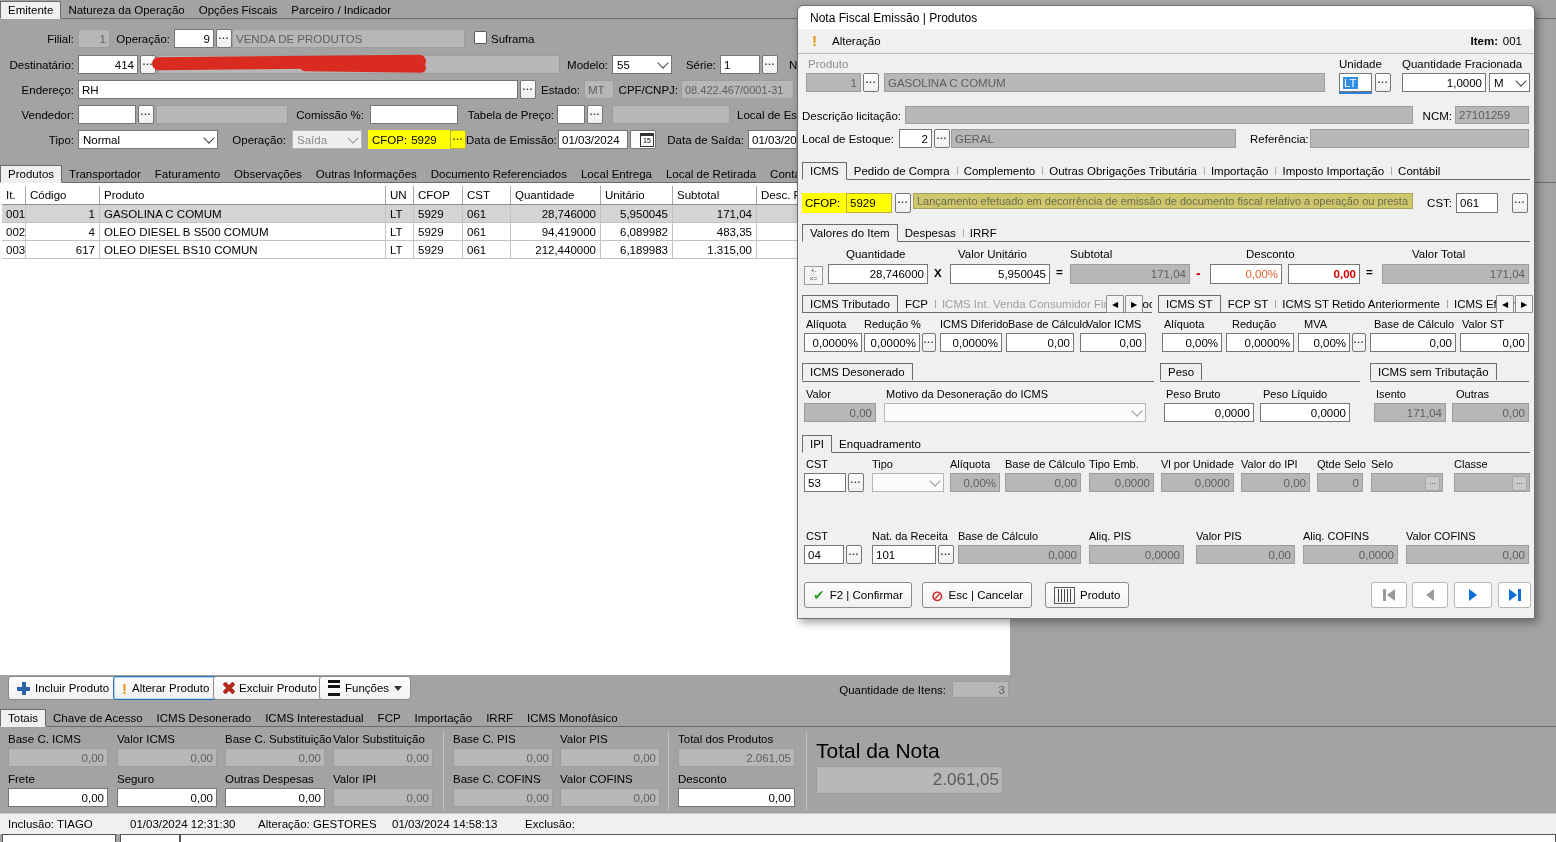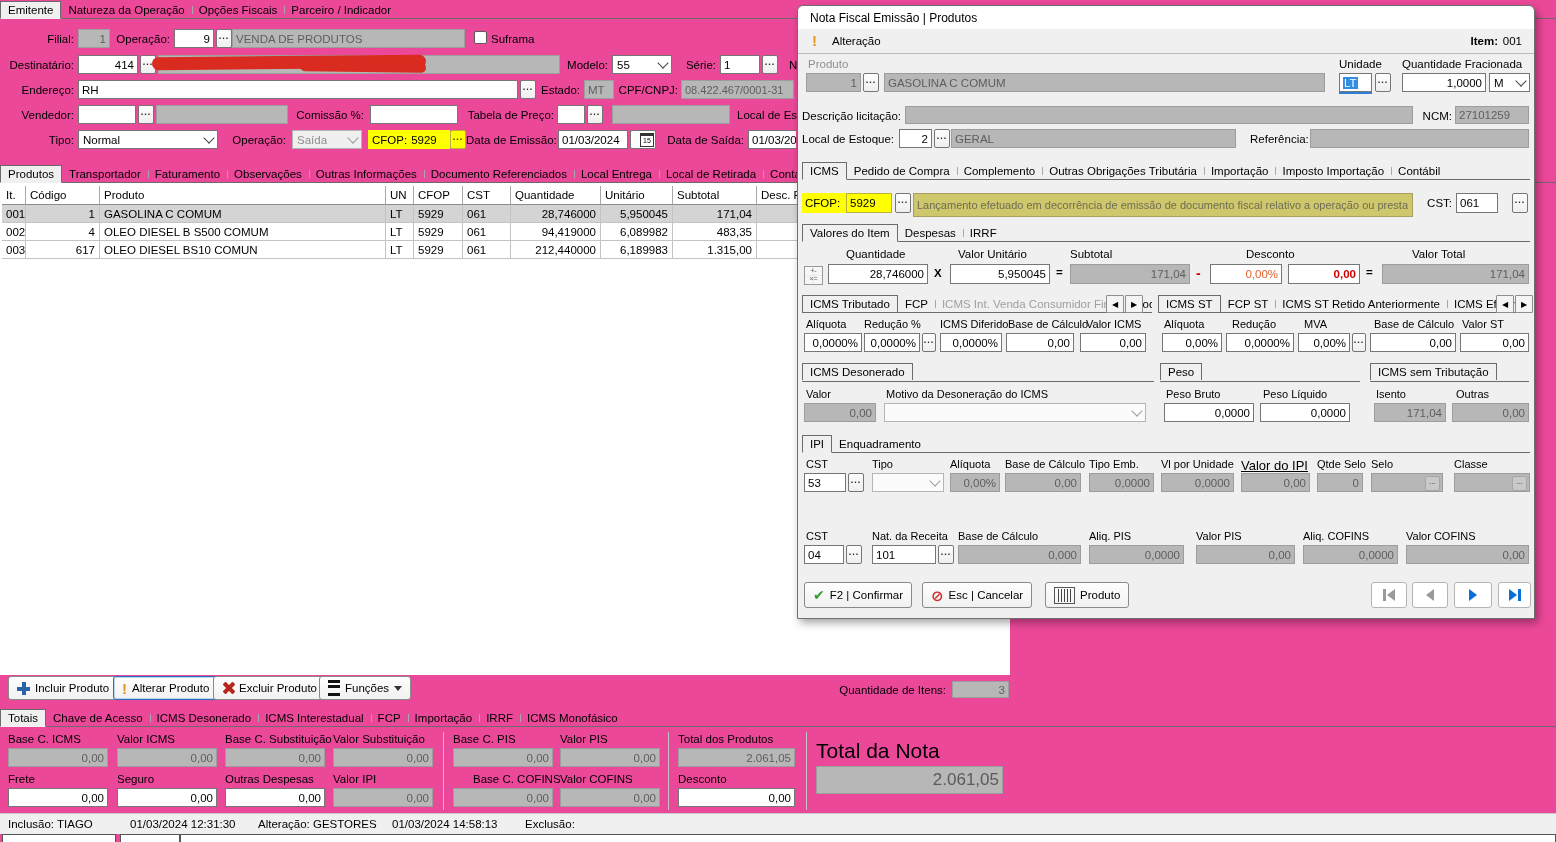--- a/index.html
+++ b/index.html
@@ -1,16 +1,16 @@
 <!DOCTYPE html>
 <html><head>
 <meta charset="utf-8">
 <style>
   html,body{margin:0;padding:0;background:#f0f0f0;}
-  #screen{position:relative;width:1556px;height:842px;background:#ec4899;overflow:hidden;
+  #screen{position:relative;width:1556px;height:842px;background:#a3a3a3;overflow:hidden;
           font-family:"Liberation Sans","DejaVu Sans",sans-serif;font-size:11.5px;color:#000;}
   .abs{position:absolute;}
   .lb{position:absolute;white-space:nowrap;font-size:11.5px;color:#000;}
   .lb.r{text-align:right;}
   .lb.gray{color:#8f8f8f;}
   .f{position:absolute;height:19px;border:1px solid #767676;background:#fff;box-sizing:border-box;
      display:flex;align-items:center;padding:0 3px;font-size:11.5px;white-space:nowrap;overflow:hidden;}
   .f.num{justify-content:flex-end;}
   .f.dis{background:#b7b7b7;border-color:#9d9d9d;color:#5e5e5e;}
   .f.ylw{background:#ffff00;border-color:#b9b23a;}
@@ -287,21 +287,21 @@
   <div class="f dis num" style="left:678px;top:748px;width:117px;">2.061,05</div>
 
   <span class="lb" style="left:8px;top:773px;">Frete</span>
   <div class="f num" style="left:8px;top:788px;width:100px;">0,00</div>
   <span class="lb" style="left:117px;top:773px;">Seguro</span>
   <div class="f num" style="left:117px;top:788px;width:100px;">0,00</div>
   <span class="lb" style="left:225px;top:773px;">Outras Despesas</span>
   <div class="f num" style="left:225px;top:788px;width:100px;">0,00</div>
   <span class="lb" style="left:333px;top:773px;">Valor IPI</span>
   <div class="f dis num" style="left:333px;top:788px;width:100px;">0,00</div>
-  <span class="lb" style="left:473px;top:773px;text-align:center;">Base C. COFINS</span>
+  <span class="lb" style="left:453px;top:773px;text-align:center;">Base C. COFINS</span>
   <div class="f dis num" style="left:453px;top:788px;width:100px;">0,00</div>
   <span class="lb" style="left:560px;top:773px;">Valor COFINS</span>
   <div class="f dis num" style="left:560px;top:788px;width:100px;">0,00</div>
   <span class="lb" style="left:678px;top:773px;">Desconto</span>
   <div class="f num" style="left:678px;top:788px;width:117px;">0,00</div>
 
   <div class="sep" style="left:443px;top:732px;height:78px;"></div>
   <div class="sep" style="left:668px;top:732px;height:78px;"></div>
   <div class="sep" style="left:806px;top:732px;height:78px;"></div>
 
@@ -381,21 +381,21 @@
       <span class="tb">Contábil</span>
     </div>
 
     <div class="abs" style="left:4px;top:187px;width:44px;height:20px;background:#ffff00;display:flex;align-items:center;padding:0 3px;box-sizing:border-box;">
       <span>CFOP:</span>
     </div>
     <div class="f ylw" style="left:48px;top:187px;width:46px;height:20px;">5929</div>
     <div class="dots" style="left:97px;top:187px;height:20px;">
         <span></span>
       </div>
-    <div class="f olive" style="left:115px;top:187px;width:500px;height:24px;font-size:11px;">Lançamento efetuado em decorrência de emissão de documento fiscal relativo a operação ou presta</div>
+    <div class="f olive" style="left:115px;top:187px;width:500px;height:16px;font-size:11px;">Lançamento efetuado em decorrência de emissão de documento fiscal relativo a operação ou presta</div>
     <span class="lb r" style="left:624px;top:191px;width:30px;">CST:</span>
     <div class="f" style="left:658px;top:187px;width:42px;height:20px;">061</div>
     <div class="dots" style="left:714px;top:187px;height:20px;">
         <span></span>
       </div>
 
     <div class="tabs" style="left:4px;top:217px;width:728px;">
       <span class="tb on">Valores do Item</span>
       <span class="tb">Despesas</span>
       <span class="tb">IRRF</span>
@@ -494,21 +494,21 @@
     <div class="tabs" style="left:4px;top:428px;width:728px;text-align:right;">
       <span class="tb on">IPI</span>
       <span class="tb">Enquadramento</span>
     </div>
     <span class="lb" style="left:8px;top:452px;font-size:11px;">CST</span>
     <span class="lb" style="left:74px;top:452px;font-size:11px;">Tipo</span>
     <span class="lb" style="left:152px;top:452px;font-size:11px;">Alíquota</span>
     <span class="lb" style="left:207px;top:452px;font-size:11px;">Base de Cálculo</span>
     <span class="lb" style="left:291px;top:452px;font-size:11px;">Tipo Emb.</span>
     <span class="lb" style="left:363px;top:452px;font-size:11px;">Vl por Unidade</span>
-    <span class="lb" style="left:443px;top:452px;font-size:13px;text-decoration:underline;">Valor do IPI</span>
+    <span class="lb" style="left:443px;top:452px;font-size:11px;">Valor do IPI</span>
     <span class="lb" style="left:519px;top:452px;font-size:11px;">Qtde Selo</span>
     <span class="lb" style="left:573px;top:452px;font-size:11px;">Selo</span>
     <span class="lb" style="left:656px;top:452px;font-size:11px;">Classe</span>
     <div class="f" style="left:6px;top:467px;width:42px;">53</div>
     <div class="dots" style="left:50px;top:467px;">
         <span></span>
       </div>
     <div class="dd dis" style="left:74px;top:467px;width:72px;background:#fbfbfb;">
         <span></span>
         <span class="chev"></span>

